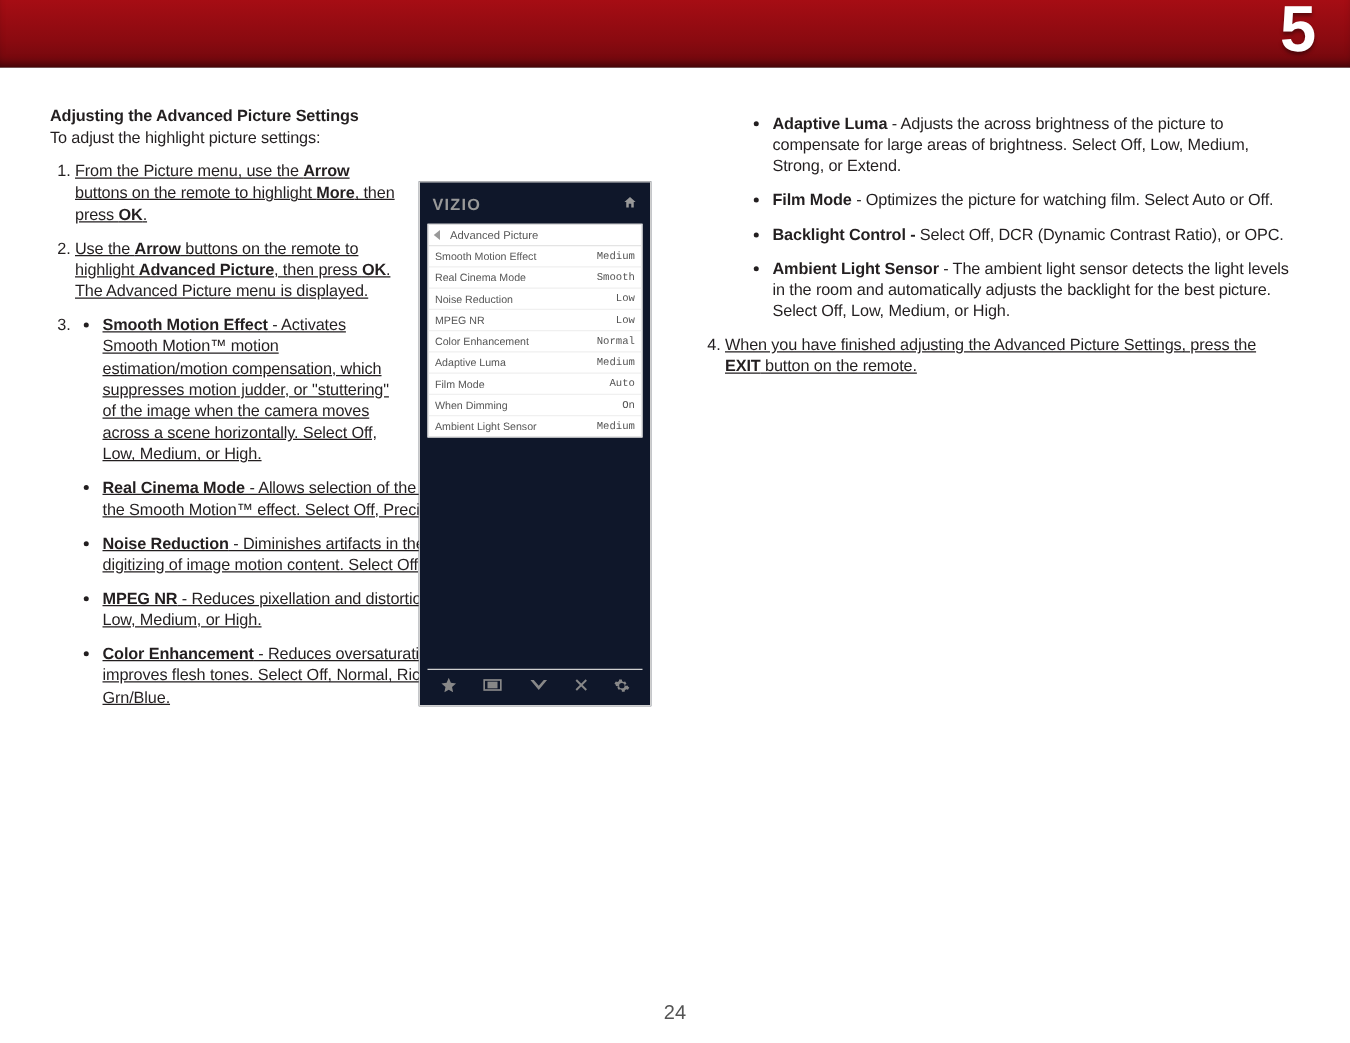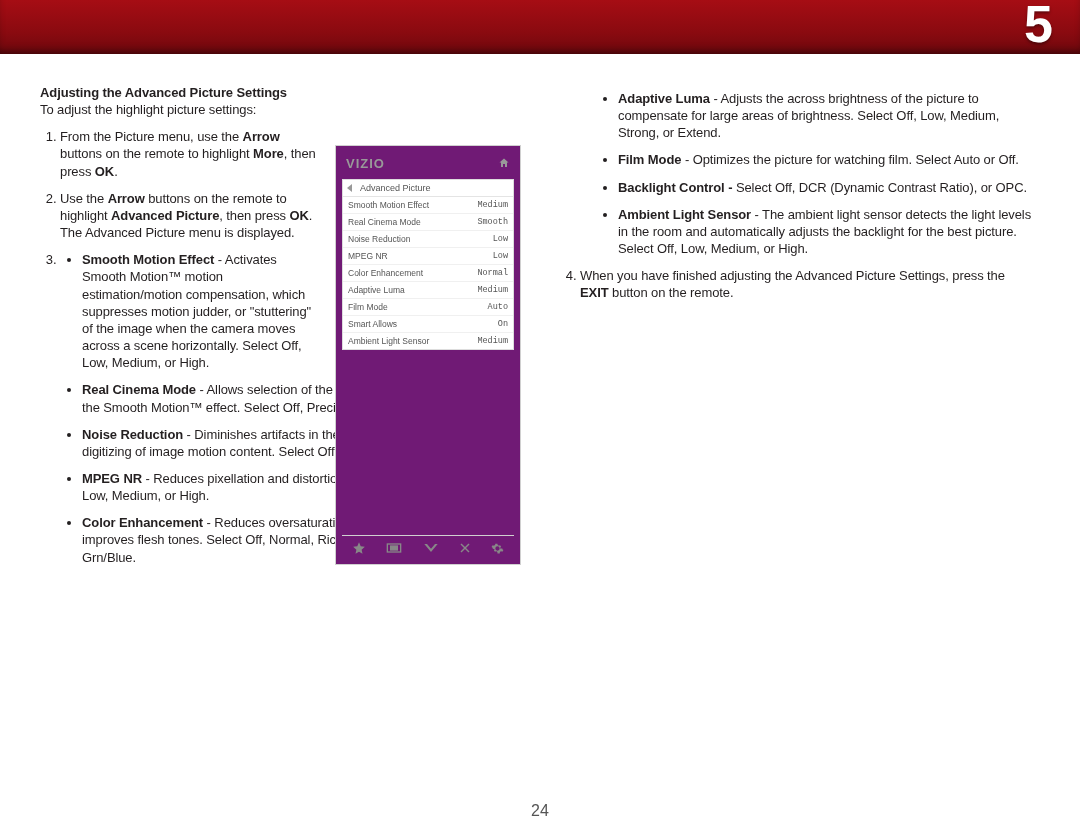--- a/index.html
+++ b/index.html
@@ -34,34 +34,34 @@
     gap: 40px;
   }
   .col {
     width: 50%;
     font-size: 13px;
     line-height: 1.32;
     letter-spacing: -0.1px;
   }
   .subhead { font-weight: 700; margin-bottom: 0; }
   .intro { margin-bottom: 10px; }
-  ol.steps { list-style: decimal; padding-left: 20px; }
+  ol.steps { list-style: decimal; padding-left: 20px; text-decoration: underline; }
   ol.steps > li { margin-bottom: 10px; max-width: 260px; }
   ol.steps > li.wide { max-width: none; padding-right: 10px; }
   ul.bullets { list-style: disc; padding-left: 22px; margin-top: 6px; }
   ul.bullets > li { margin-bottom: 10px; }
   ul.bullets > li.narrow { max-width: 230px; }
   .bold { font-weight: 700; }
   .menu-mock {
     position: absolute;
     top: 145px;
     left: 335px;
     width: 186px;
     height: 420px;
-    background: #701a75;
+    background: #0f172a;
     border: 1px solid #d0d0d0;
     padding: 6px;
     display: flex;
     flex-direction: column;
   }
   .mock-header {
     display: flex;
     justify-content: space-between;
     align-items: center;
     padding: 4px 4px 8px 4px;
@@ -211,21 +211,21 @@
         </div>
         <div class="mock-row">
           <span>Adaptive Luma</span>
           <span>Medium</span>
         </div>
         <div class="mock-row">
           <span>Film Mode</span>
           <span>Auto</span>
         </div>
         <div class="mock-row">
-          <span>Smart Allows</span>
+          <span>When Dimming</span>
           <span>On</span>
         </div>
         <div class="mock-row">
           <span>Ambient Light Sensor</span>
           <span>Medium</span>
         </div>
       </div>
   </div>
   <div class="mock-spacer"></div>
   <div class="mock-footer">

